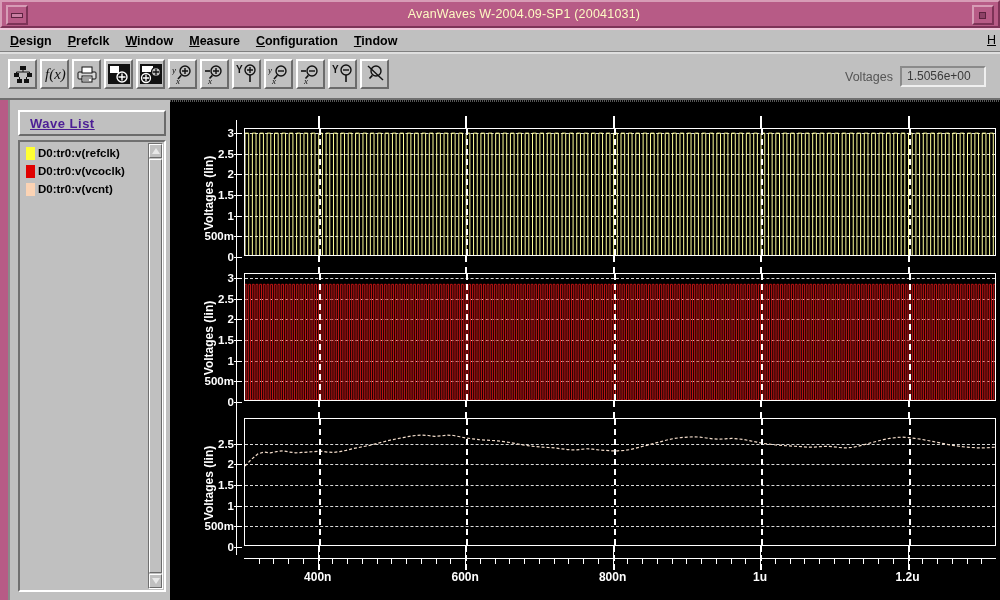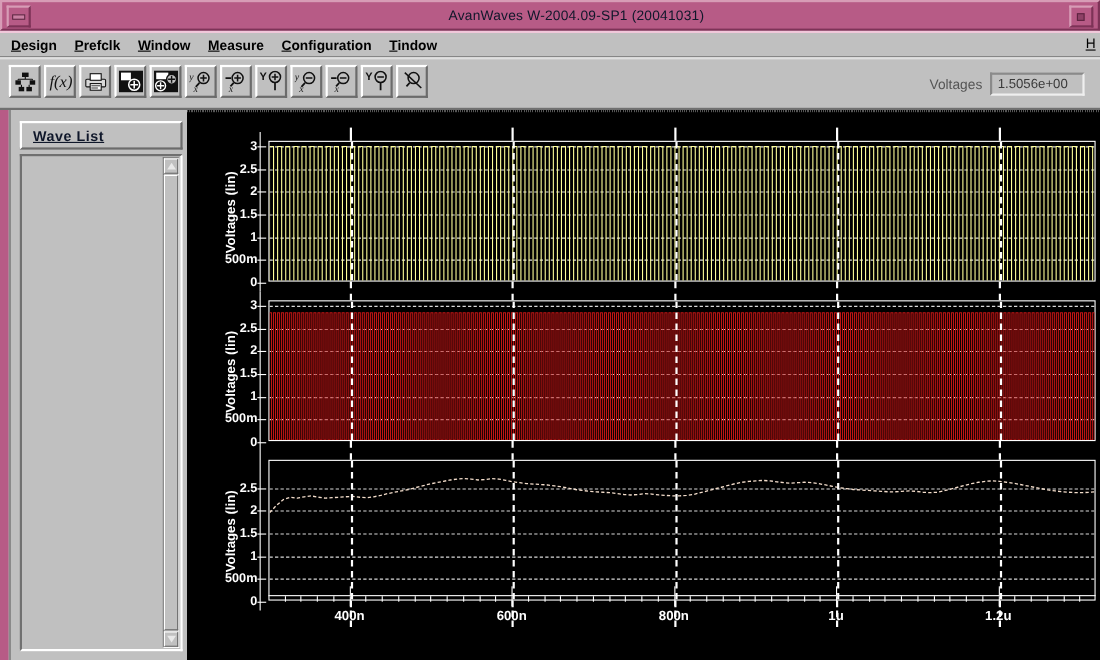--- a/index.html
+++ b/index.html
@@ -23,21 +23,21 @@
     border-top: 2px solid #d79cb6;
     border-left: 2px solid #d79cb6;
     border-bottom: 2px solid #7d3357;
     border-right: 2px solid #7d3357;
     display: flex; align-items: center;
   }
   .title-text {
     position: absolute;
     left: 0; right: 0; top: 5px;
     text-align: center;
-    color: #0f172a;
+    color: #fef9c3;
     font-size: 12.5px;
     letter-spacing: 0.2px;
     font-family: "Liberation Sans", sans-serif;
     padding-left: 48px;
   }
   .tb-btn {
     position: absolute;
     width: 22px; height: 20px;
     background: #b75b86;
     border-top: 2px solid #d79cb6;
@@ -158,21 +158,21 @@
     width: 148px; height: 26px;
     background: #c0c0c0;
     border-top: 2px solid #ffffff;
     border-left: 2px solid #ffffff;
     border-bottom: 2px solid #6b6b6b;
     border-right: 2px solid #6b6b6b;
     display: flex; align-items: center; padding-left: 10px;
     cursor: pointer;
   }
   .wavelist-hdr {
-    font-size: 13px; font-weight: bold; color: #0f172a;
+    font-size: 13px; font-weight: bold; color: #4c1d95;
     text-decoration: underline;
     letter-spacing: 0.5px;
   }
   .wavelist-box {
     position: absolute; left: 8px; top: 40px;
     width: 148px; height: 452px;
     background: #c0c0c0;
     border-top: 2px solid #707070;
     border-left: 2px solid #707070;
     border-bottom: 2px solid #ffffff;
@@ -318,21 +318,21 @@
   }
   .vcursor-ext {
     position: absolute;
     width: 0;
     border-left: 2px dashed #ffffff;
   }
   .wave-svg { position: absolute; left: 0; top: 0; }
 
   
   .xaxis {
-    position: absolute; left: 0; top: 431px;
+    position: absolute; left: 0; top: 448px;
     width: 830px; height: 45px;
   }
   .xaxis-line {
     position: absolute; left: 74px; top: 10px;
     width: 752px; height: 1px; background: #ffffff;
   }
   .xtick {
     position: absolute; top: 11px;
     width: 1px; background: #ffffff;
   }
@@ -501,20 +501,38 @@
 
   <div class="sidebar">
     <div class="sidebar-left-stripe"></div>
     <div class="sidebar-inner">
 
       <div class="wavelist-hdr-wrap">
         <span class="wavelist-hdr">Wave List</span>
       </div>
 
       <div class="wavelist-box">
+        <div class="wave-items">
+
+          <div class="wave-item">
+            <span class="wave-swatch" id="sw0" style="background: rgb(255, 255, 51);"></span>
+            <span class="wave-label">D0:tr0:v(refclk)</span>
+          </div>
+
+          <div class="wave-item">
+            <span class="wave-swatch" id="sw1" style="background: rgb(224, 0, 0);"></span>
+            <span class="wave-label">D0:tr0:v(vcoclk)</span>
+          </div>
+
+          <div class="wave-item">
+            <span class="wave-swatch" id="sw2" style="background: rgb(251, 211, 180);"></span>
+            <span class="wave-label">D0:tr0:v(vcnt)</span>
+          </div>
+
+        </div>
 
         <div class="vscroll">
           <div class="vscroll-btn up">
             <span class="arrow-up"></span>
           </div>
           <div class="vscroll-thumb"></div>
           <div class="vscroll-btn down">
             <span class="arrow-down"></span>
           </div>
         </div>

